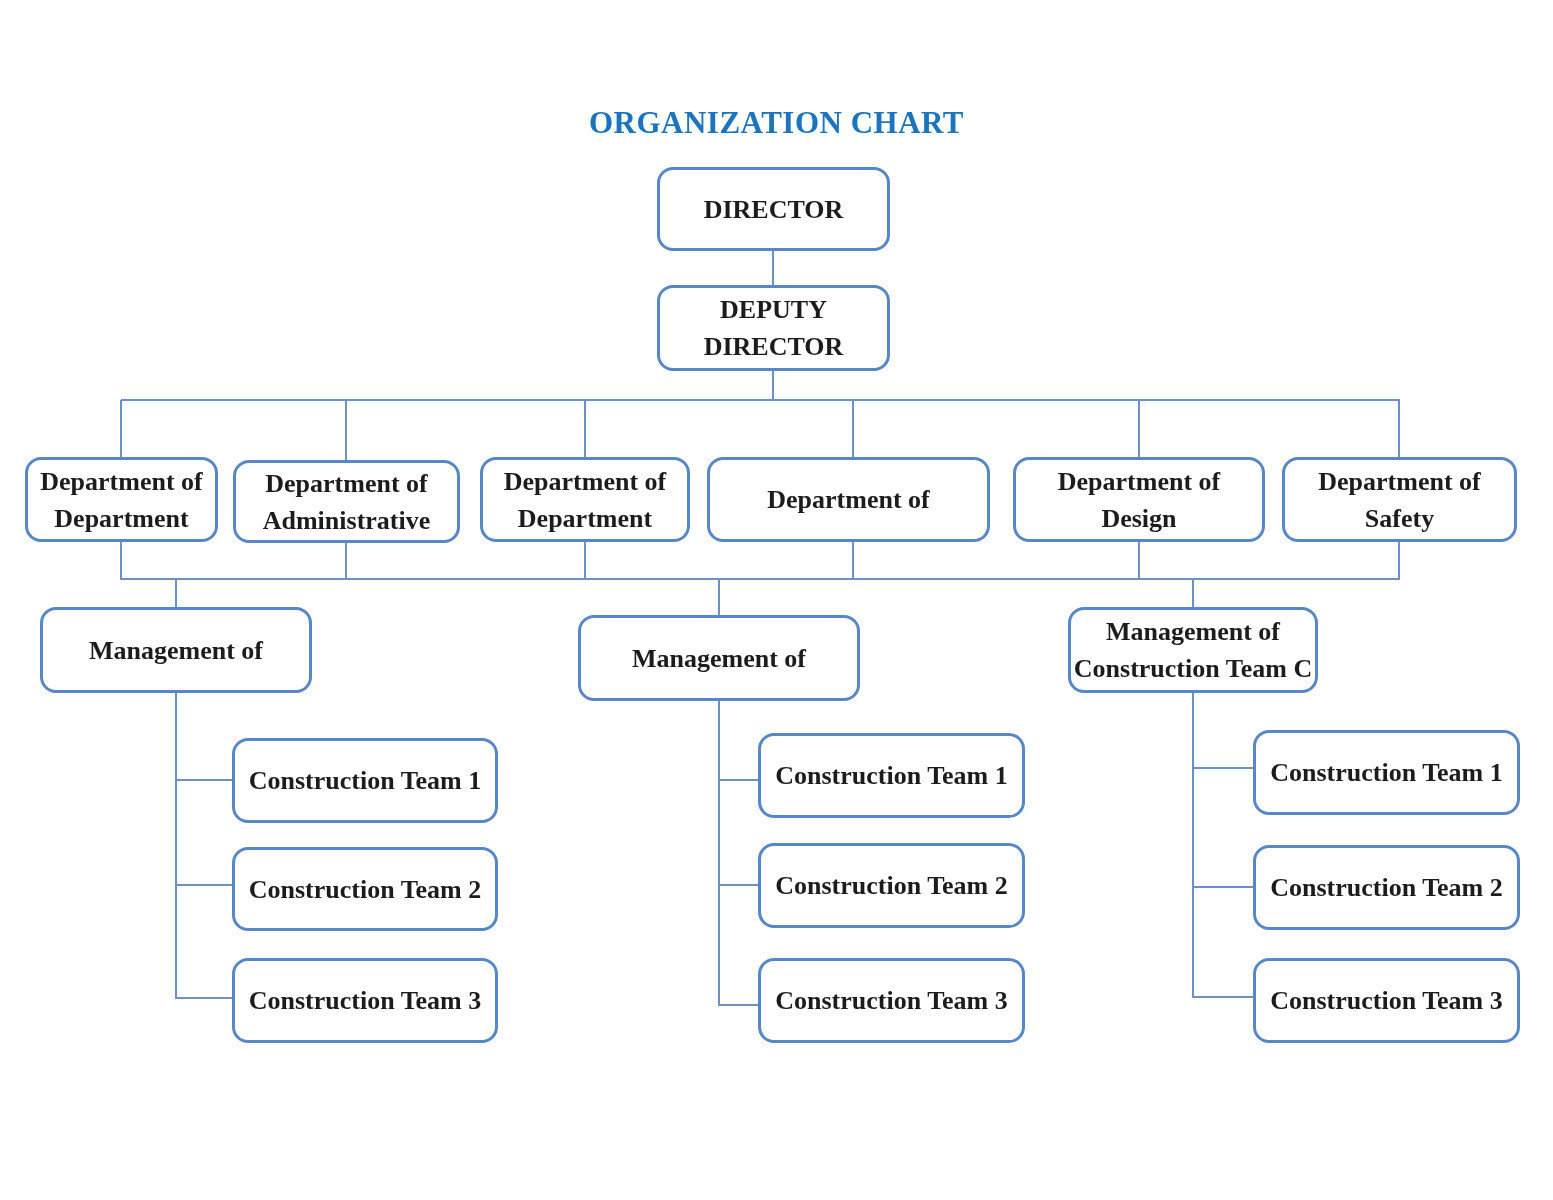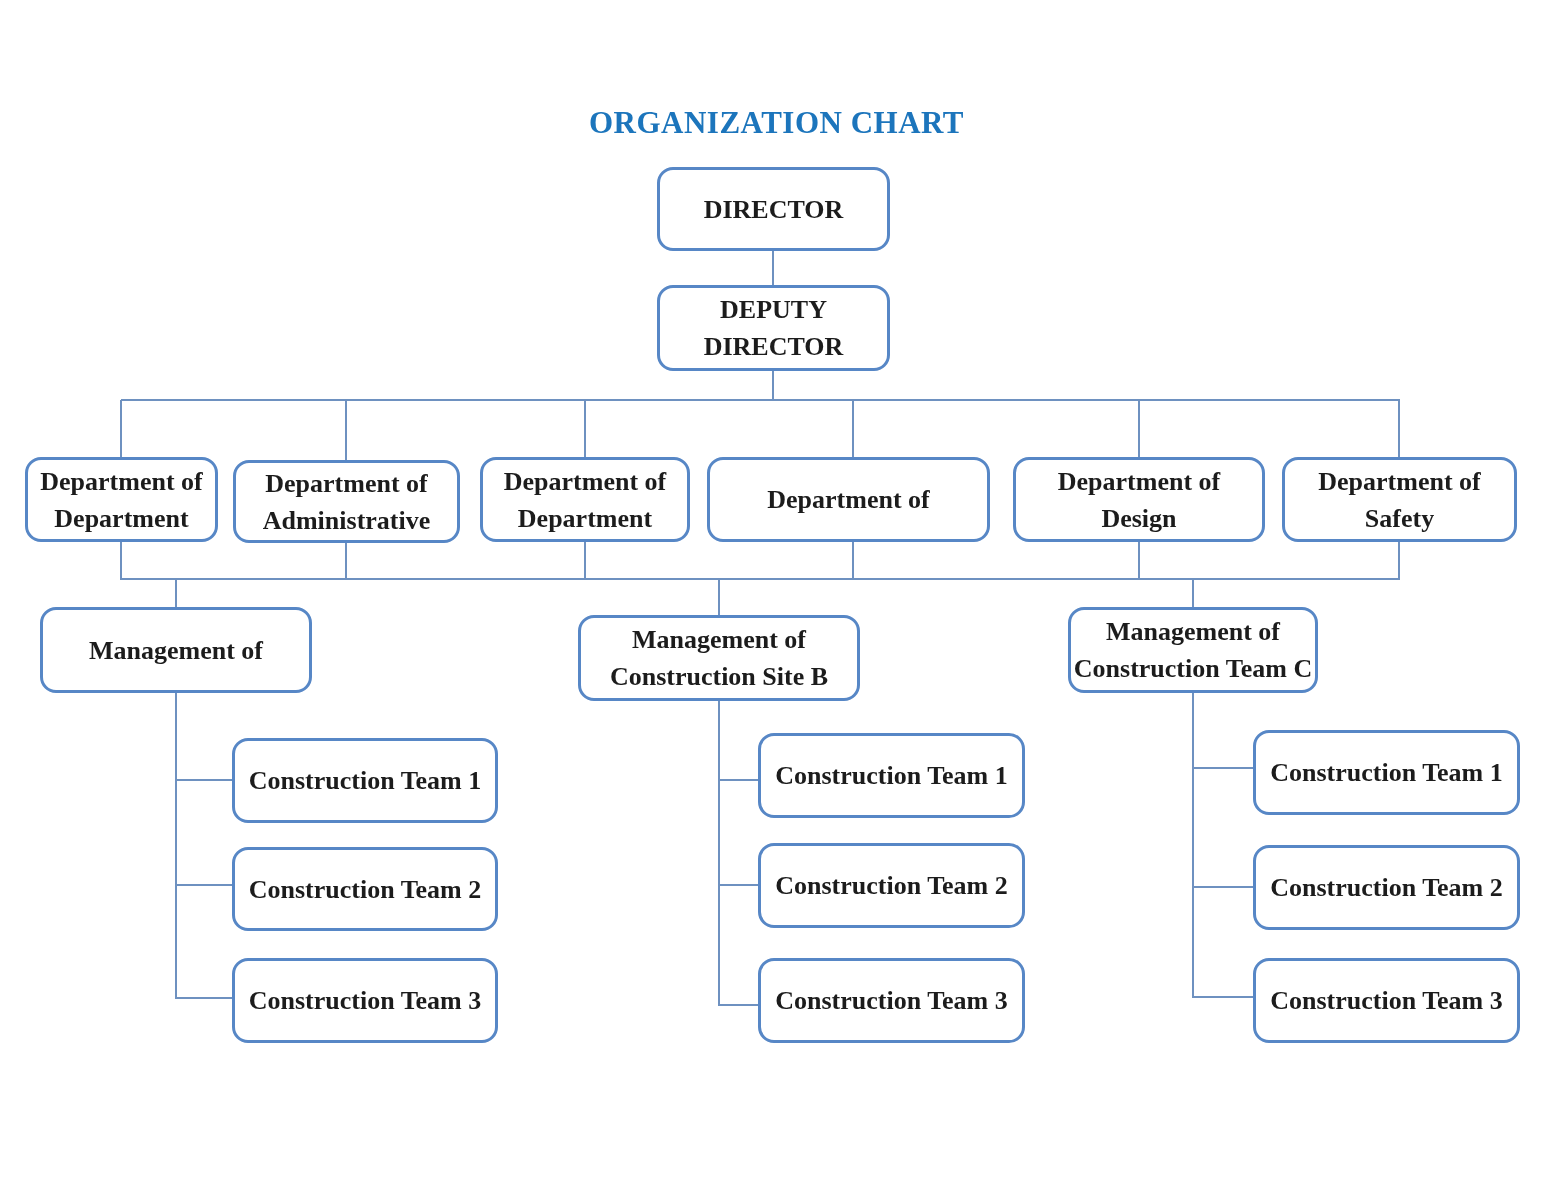--- a/index.html
+++ b/index.html
@@ -93,21 +93,20 @@
   <div class="node" style="left:1282px;top:457px;width:235px;height:85px;">
     <span class="ln">Department of</span>
     <span class="ln">Safety</span>
   </div>
 
   <div class="node" style="left:40px;top:607px;width:272px;height:86px;">
     <span class="ln">Management of</span>
   </div>
   <div class="node" style="left:578px;top:615px;width:282px;height:86px;">
     <span class="ln">Management of</span>
-    <span class="ln">Construction Site B</span>
   </div>
   <div class="node" style="left:1068px;top:607px;width:250px;height:86px;">
     <span class="ln">Management of</span>
     <span class="ln">Construction Team C</span>
   </div>
 
   <div class="node" style="left:232px;top:738px;width:266px;height:85px;">
     <span class="ln">Construction Team 1</span>
   </div>
   <div class="node" style="left:232px;top:847px;width:266px;height:84px;">

